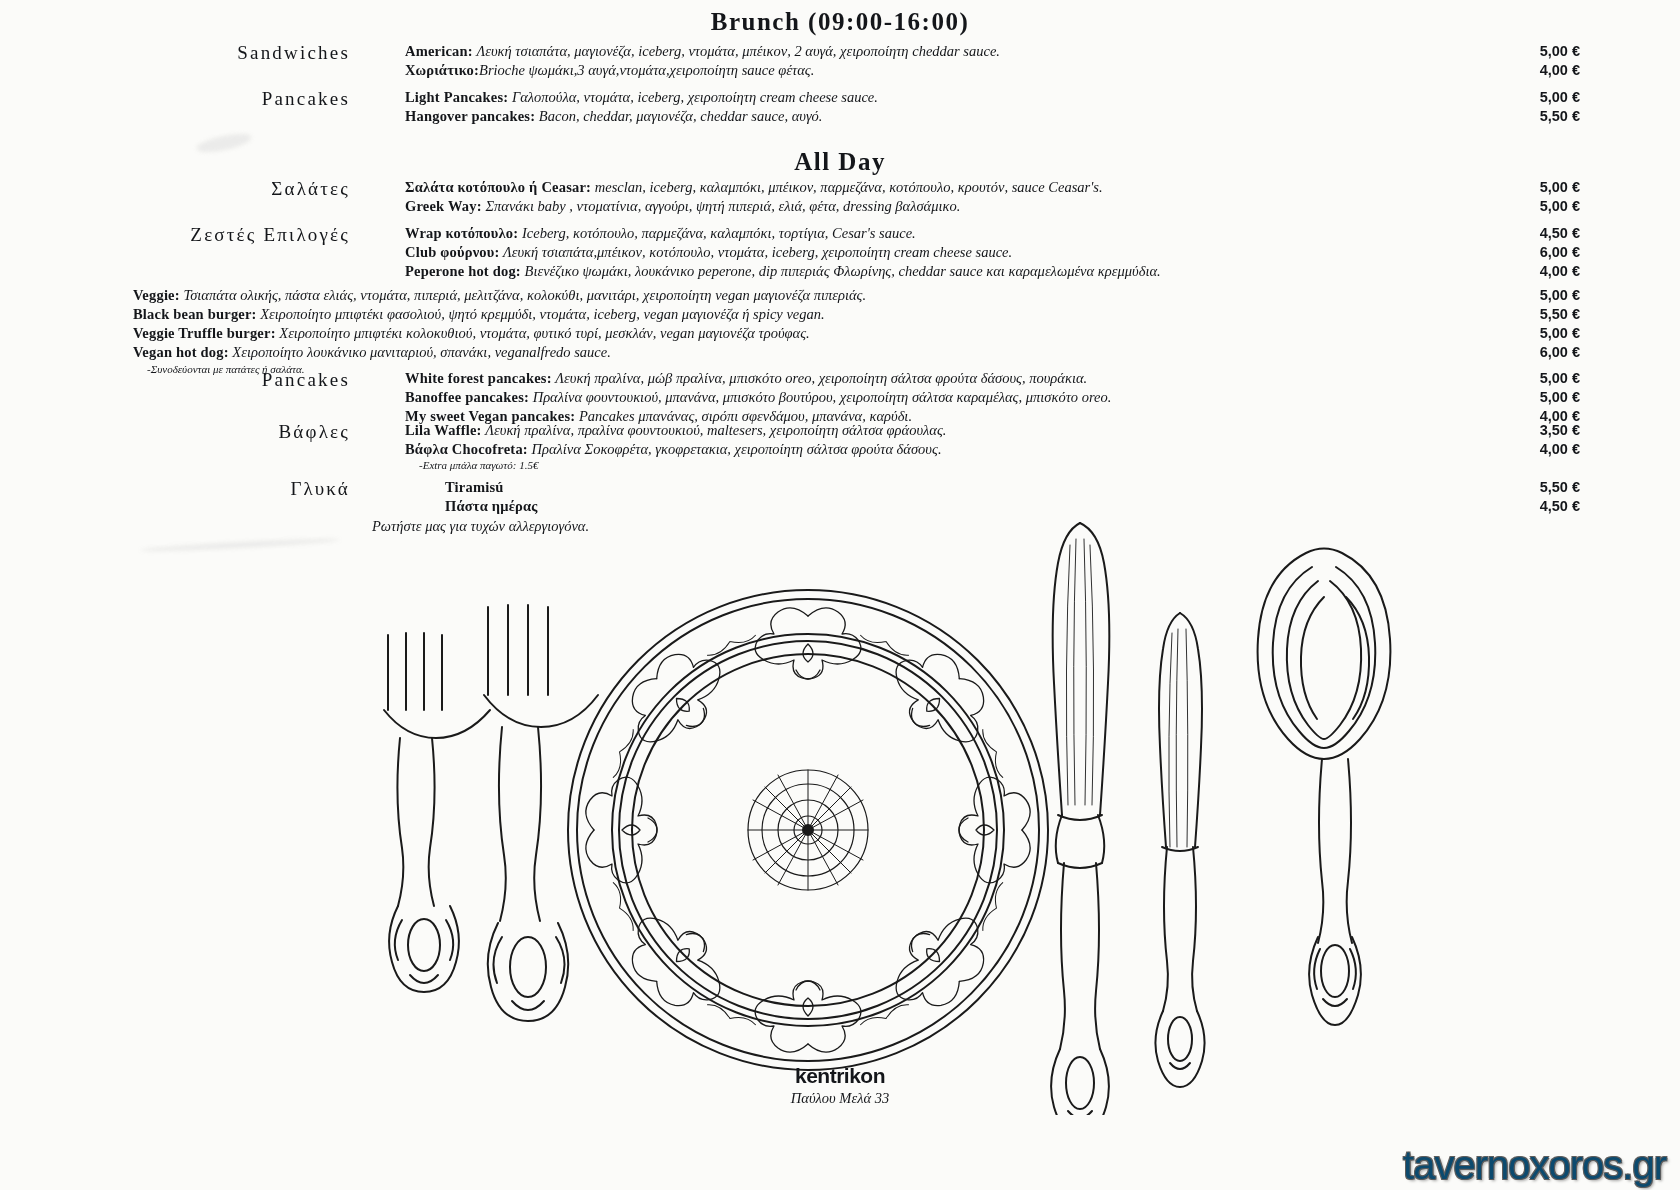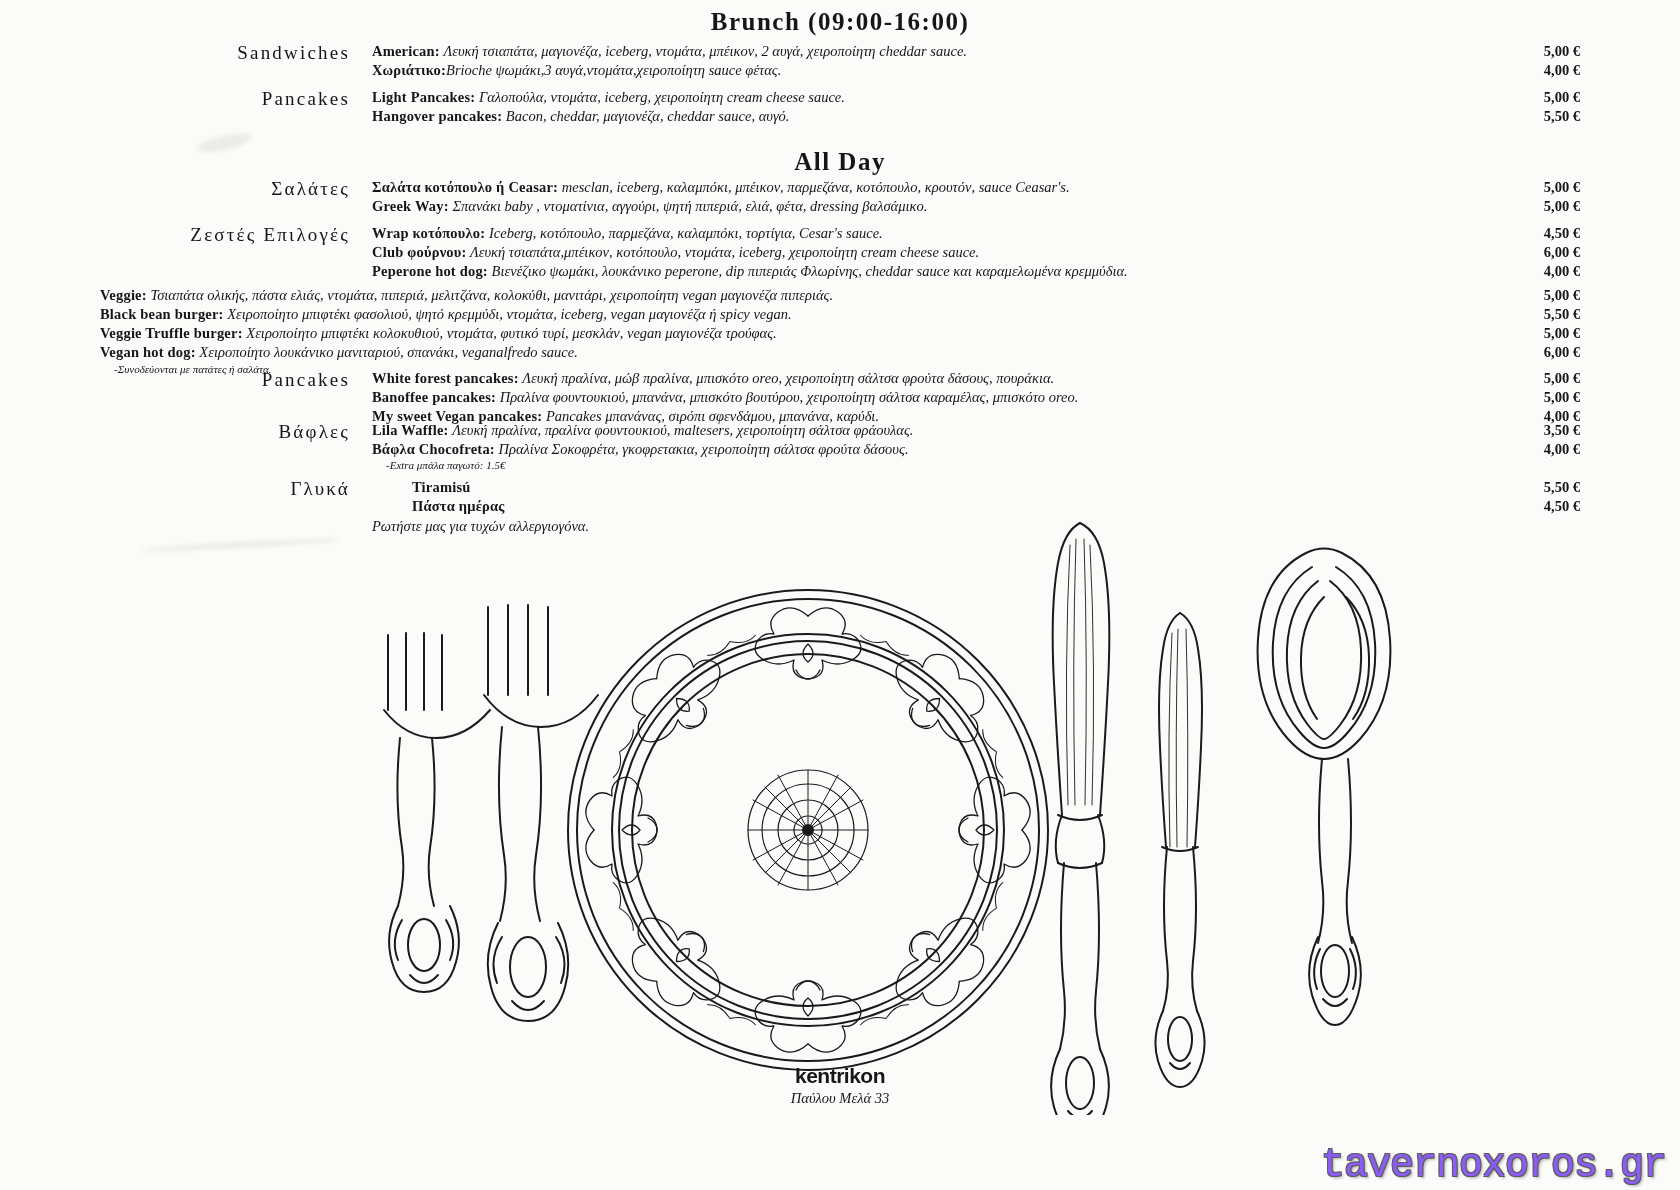--- a/index.html
+++ b/index.html
@@ -57,20 +57,21 @@
     text-align: right;
     padding-right: 22px;
     font-size: 19px;
     letter-spacing: 2.2px;
     font-family: "Liberation Serif", serif;
     white-space: nowrap;
   }
   .group-items {
     flex: 1;
     position: relative;
+    margin-left: 33px;
   }
   .item-row {
     display: flex;
     align-items: baseline;
     line-height: 1.32;
     white-space: nowrap;
   }
   .item-text {
     flex: 1;
     font-size: 14.5px;
@@ -79,21 +80,21 @@
   .item-text b {
     font-style: normal;
     font-weight: bold;
     letter-spacing: .2px;
   }
   .item-price {
     width: 92px;
     text-align: right;
     font-size: 14.5px;
     font-weight: bold;
-    font-family: Liberation Serif, serif;
+    font-family: Liberation Sans, sans-serif;
     padding-left: 10px;
   }
   .note-row {
     font-size: 11px;
     font-style: italic;
     padding-left: 14px;
   }
 
   
   #group-sandwiches { top: 42px; }
@@ -140,23 +141,23 @@
     font-size: 14.5px;
     font-style: italic;
     margin-top: 2px;
   }
 
   
   #watermark {
     position: absolute;
     right: 14px;
     bottom: 2px;
-    font-family: Liberation Mono, monospace;
+    font-family: Liberation Sans, sans-serif;
     font-size: 40px;
-    color: #8b5cf6;
+    color: #0c4a6e;
     letter-spacing: -1px;
     text-shadow:
       -1px -1px 0 #5d5d5d, 1px -1px 0 #5d5d5d,
       -1px 1px 0 #5d5d5d, 1px 1px 0 #5d5d5d,
       2px 2px 3px rgba(0,0,0,.35);
   }
 
   
   .smudge {
     position: absolute;

